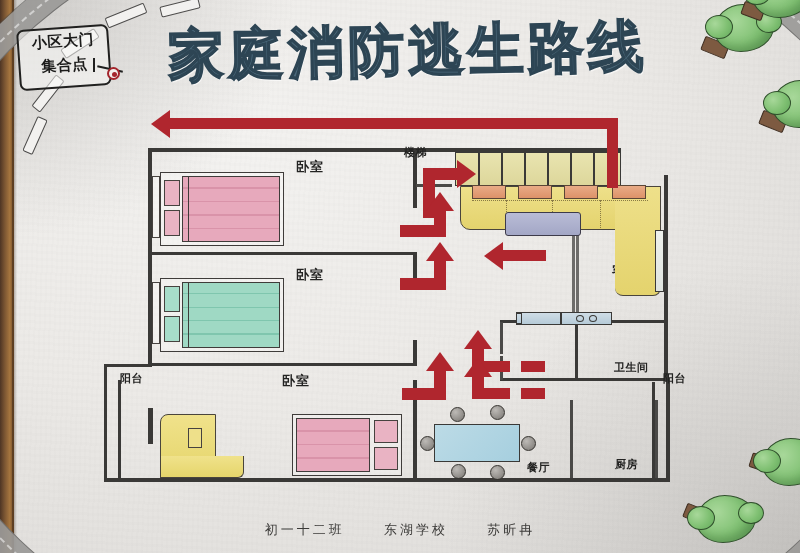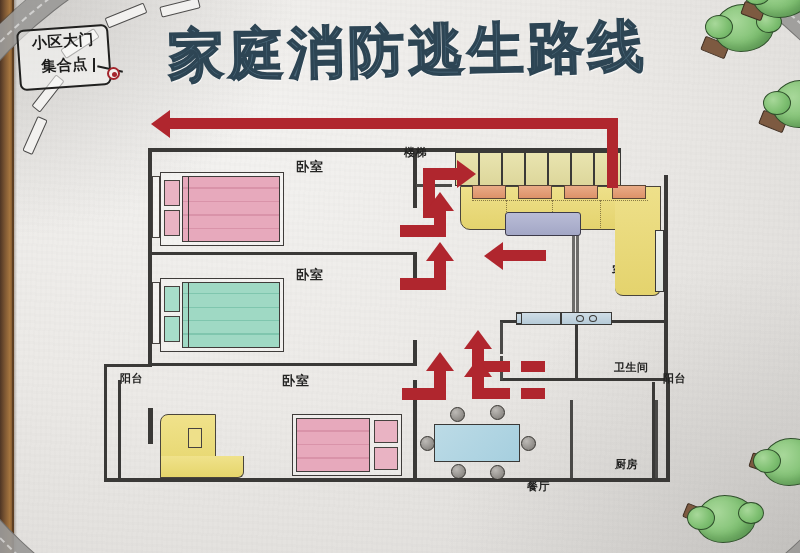--- a/index.html
+++ b/index.html
@@ -376,21 +376,21 @@
   <div class="wall thin" style="left:655px;top:400px;width:2.5px;height:78px;"></div>
 
   <div class="rlabel" style="left:296px;top:158px;">卧室</div>
   <div class="rlabel" style="left:296px;top:266px;">卧室</div>
   <div class="rlabel" style="left:282px;top:372px;">卧室</div>
   <div class="rlabel sm" style="left:404px;top:145px;">楼梯</div>
   <div class="rlabel" style="left:612px;top:262px;">客厅</div>
   <div class="rlabel sm" style="left:614px;top:360px;">卫生间</div>
   <div class="rlabel sm" style="left:120px;top:371px;">阳台</div>
   <div class="rlabel sm" style="left:663px;top:371px;">阳台</div>
-  <div class="rlabel sm" style="left:527px;top:460px;margin-top:19px;">餐厅</div>
+  <div class="rlabel sm" style="left:527px;top:460px;">餐厅</div>
   <div class="rlabel sm" style="left:615px;top:457px;">厨房</div>
 
   <div class="fur bed-frame" style="left:160px;top:172px;width:124px;height:74px;"></div>
   <div class="fur bed-pink" style="left:188px;top:176px;width:92px;height:66px;"></div>
   <div class="fur pillow-pink" style="left:164px;top:180px;width:16px;height:26px;"></div>
   <div class="fur pillow-pink" style="left:164px;top:210px;width:16px;height:26px;"></div>
   <div class="fur nightstand" style="left:152px;top:176px;width:8px;height:62px;"></div>
   <div class="fur bed-pink" style="left:182px;top:176px;width:7px;height:66px;"></div>
 
   <div class="fur bed-frame" style="left:160px;top:278px;width:124px;height:74px;"></div>
@@ -476,14 +476,19 @@
 
   <div class="bigarrow" style="left:472px;top:388px;width:38px;height:11px;"></div>
   <div class="bigarrow" style="left:472px;top:372px;width:12px;height:27px;"></div>
   <div class="ahead up" style="left:464px;top:358px;"></div>
   <div class="bigarrow" style="left:521px;top:388px;width:24px;height:11px;"></div>
 
   <div class="bigarrow" style="left:402px;top:388px;width:44px;height:12px;"></div>
   <div class="bigarrow" style="left:434px;top:368px;width:12px;height:32px;"></div>
   <div class="ahead up" style="left:426px;top:352px;"></div>
 
+  <div class="signature">
+    <span>初一十二班</span>
+    <span>东湖学校</span>
+    <span>苏昕冉</span>
+  </div>
 
 </div>
 
 </body></html>

